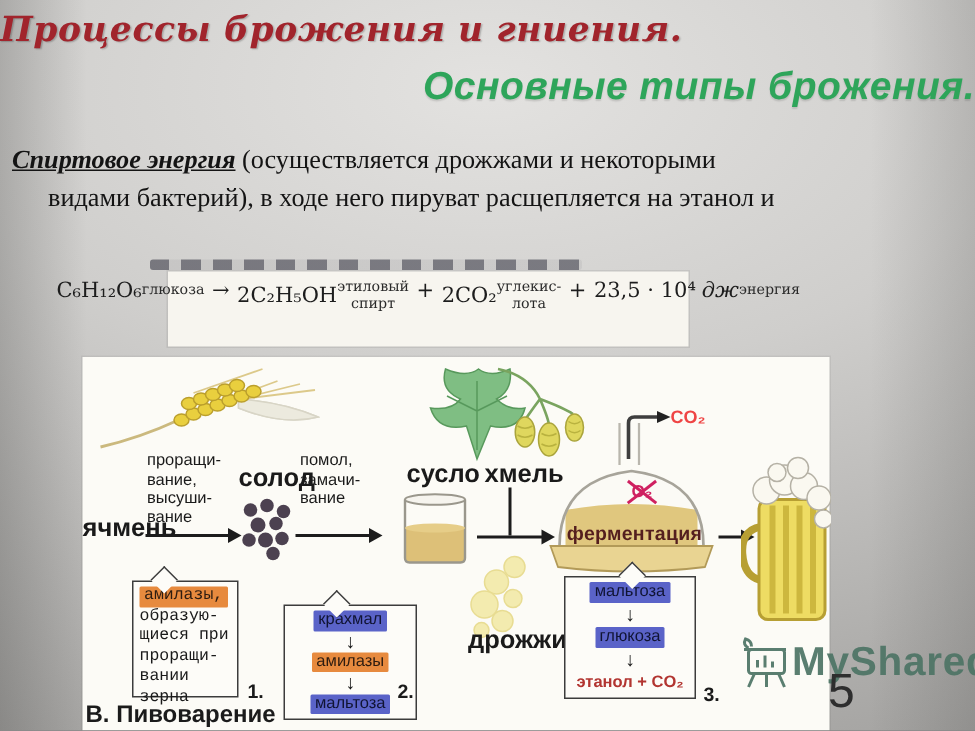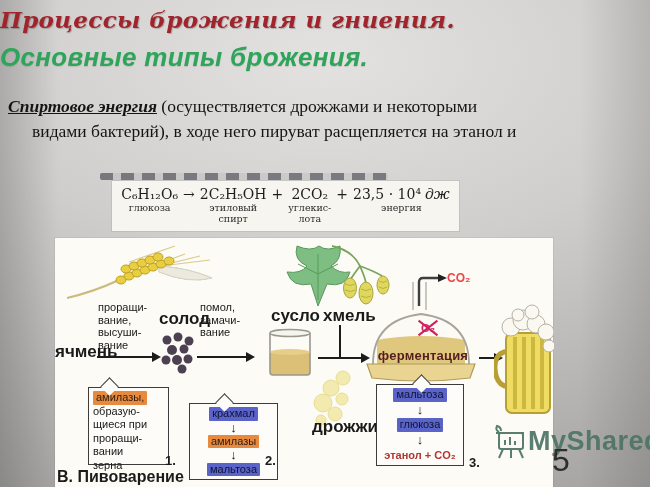--- a/index.html
+++ b/index.html
@@ -8,40 +8,40 @@
     background:
       linear-gradient(90deg, rgba(40,40,38,.22) 0px, rgba(40,40,38,0) 58px),
       linear-gradient(270deg, rgba(40,40,38,.16) 0px, rgba(40,40,38,0) 70px),
       radial-gradient(130% 95% at 50% 12%, #e3e2e0 0%, #cfcecc 42%, #a5a4a2 100%);}
   .abs{position:absolute;}
 
   
   .title{left:0;right:0;top:6px;font-family:"DejaVu Serif",serif;
     font-style:italic;font-weight:bold;font-size:23px;color:#a1242c;letter-spacing:.4px;
     text-shadow:1px 1px 1px rgba(0,0,0,.22);}
-  .subtitle{left:0;right:0;top:42px;text-align:left;font-family:"Liberation Sans",sans-serif;
+  .subtitle{left:0;right:0;top:42px;text-align:right;font-family:"Liberation Sans",sans-serif;
     font-style:italic;font-weight:bold;font-size:26px;color:#2ea55a;letter-spacing:.3px;
     text-shadow:0 1px 1px rgba(0,0,0,.12);}
 
   
   .bodytext{left:8px;top:94px;width:636px;font-family:"Liberation Serif",serif;
     font-size:17.5px;line-height:24.5px;color:#141414;}
   .bodytext .ind{padding-left:24px;}
   .lead{font-weight:bold;font-style:italic;text-decoration:underline;}
 
   
   .smudge{left:100px;top:173px;width:288px;height:7px;border-radius:2px;opacity:.55;
     background:repeating-linear-gradient(90deg,#2e2e3c 0 13px,rgba(46,46,60,.12) 13px 21px);}
 
   
   .eqbox{left:112px;top:181px;width:347px;height:50px;background:#f7f5ef;
     box-shadow:0 0 0 1px rgba(0,0,0,.07);display:flex;justify-content:center;
     align-items:flex-start;gap:5px;padding-top:5px;box-sizing:border-box;
     font-family:"DejaVu Serif",serif;color:#1d1d1d;}
-  .term{display:flex;flex-direction:column;align-items:center;}
+  .term{display:flex;align-items:center;}
   .formula-row{display:flex;gap:4px;font-size:14px;white-space:nowrap;}
   .suffix{font-style:italic;}
   .term-label{font-size:9.5px;line-height:10.5px;text-align:center;color:#2a2a2a;white-space:pre-line;margin-top:1px;}
   .op{font-size:14px;padding-top:0;}
 
   
   .diagram{left:55px;top:238px;width:498px;height:249px;background:#fcfbf6;
     box-shadow:0 0 0 1px rgba(0,0,0,.05);font-size:12px;color:#1a1a1a;}
   .dlabel{position:absolute;white-space:pre-line;line-height:12.5px;}
   .small{font-size:11px;}
@@ -253,21 +253,21 @@
         <circle cx="36" cy="8" r="7"></circle>
           <circle cx="24" cy="18" r="8"></circle>
           <circle cx="35" cy="29" r="6"></circle>
         <circle cx="16" cy="33" r="9"></circle>
           <circle cx="28" cy="44" r="7"></circle>
           <circle cx="14" cy="50" r="5"></circle>
       </g>
     </svg>
     <div class="dlabel semi" style="left:257px;top:183px;">дрожжи</div>
 
-    <div class="bubble" style="left:33px;top:149px;width:81px;height:78px;">
+    <div class="bubble" style="left:33px;top:149px;width:71px;height:78px;font-family:Liberation Mono, monospace;">
       <div class="tail" style="left:14px;"></div>
       <span class="hl hl-orange">амилазы,</span>
       <div style="white-space:pre-line;">образую-
 щиеся при
 проращи-
 вании
 зерна</div>
     </div>
     <div class="boxnum" style="left:110px;top:215px;">1.</div>
 

